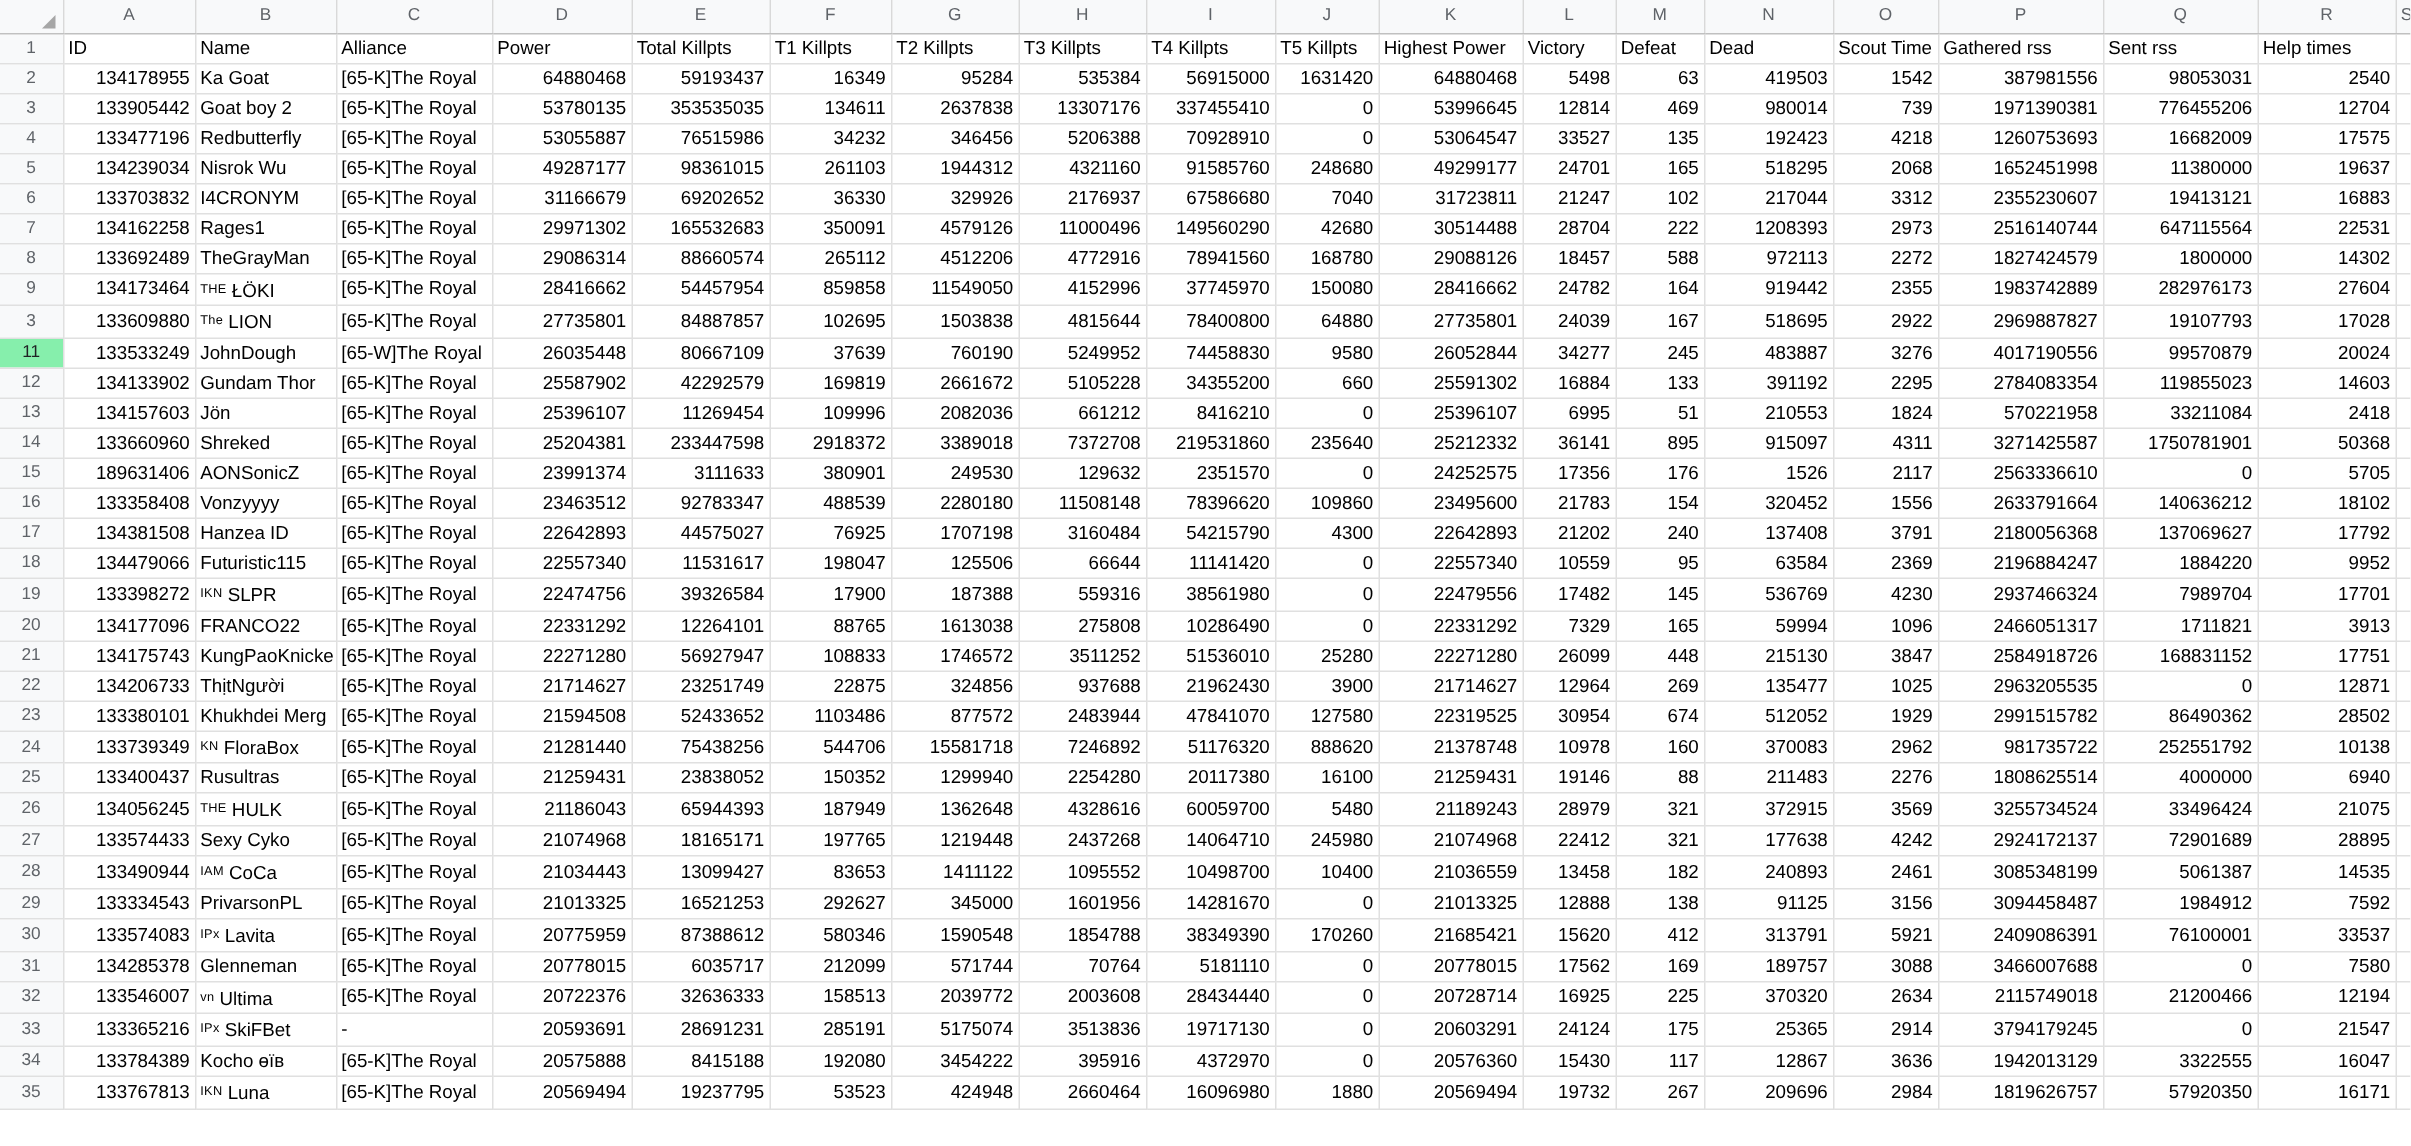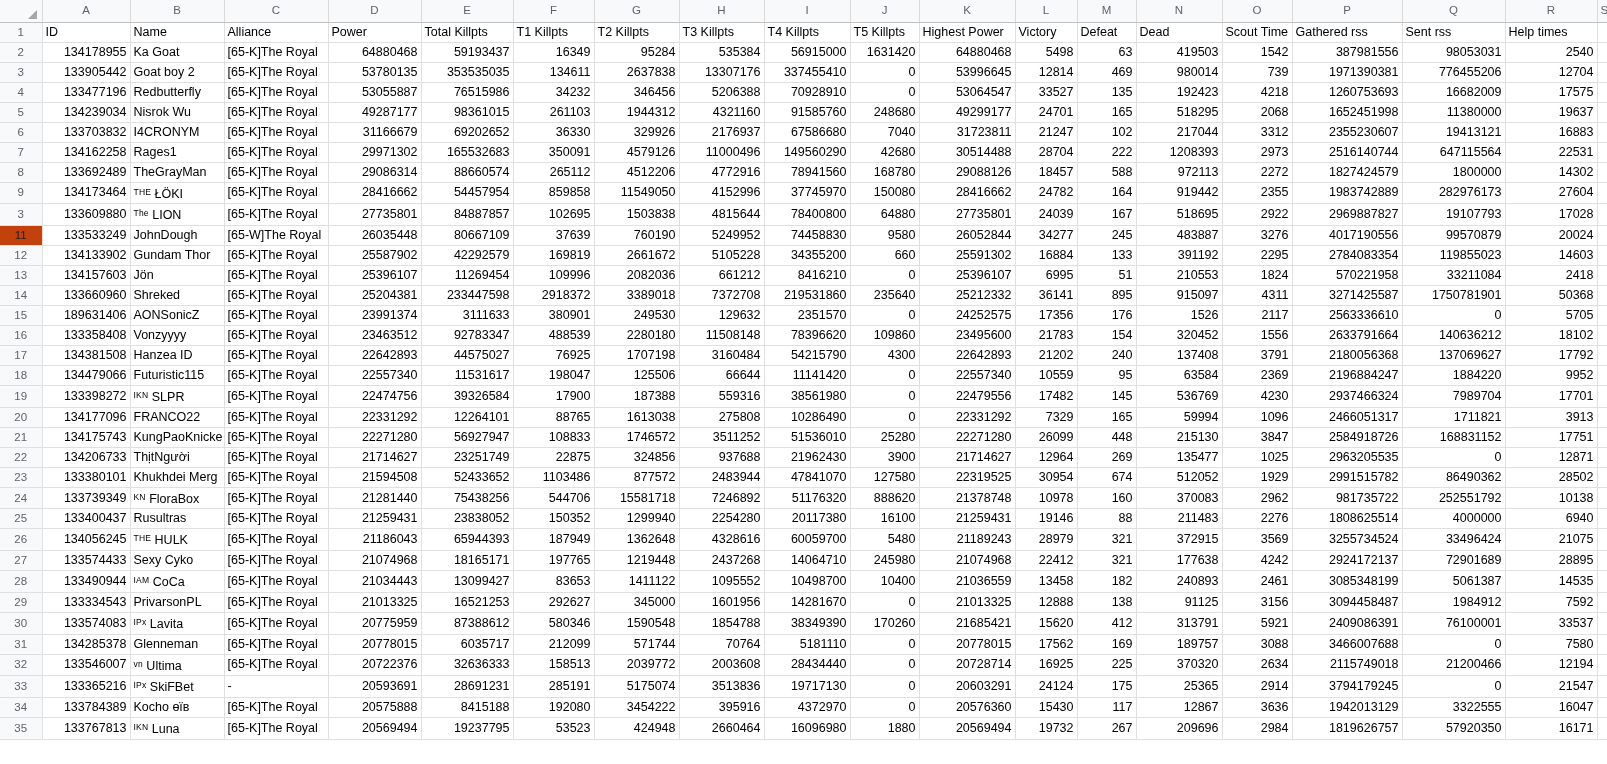--- a/index.html
+++ b/index.html
@@ -63,21 +63,21 @@
   td.rowhdr {
     background: #f8f9fa;
     color: #5f6368;
     font-size: 11.5px;
     text-align: center;
     width: 42px;
     border-right: 1px solid #c0c0c0;
     border-bottom: 1px solid #e0e0e0;
   }
   td.rowhdr.sel {
-    background: #c2410c;
+    background: #86efac;
     color: #202124;
   }
   td.num { text-align: right; }
   td.txt { text-align: left; }
   td.blank { }
   .sup {
     font-size: 8.5px;
     vertical-align: 0.32em;
     letter-spacing: 0.2px;
   }

